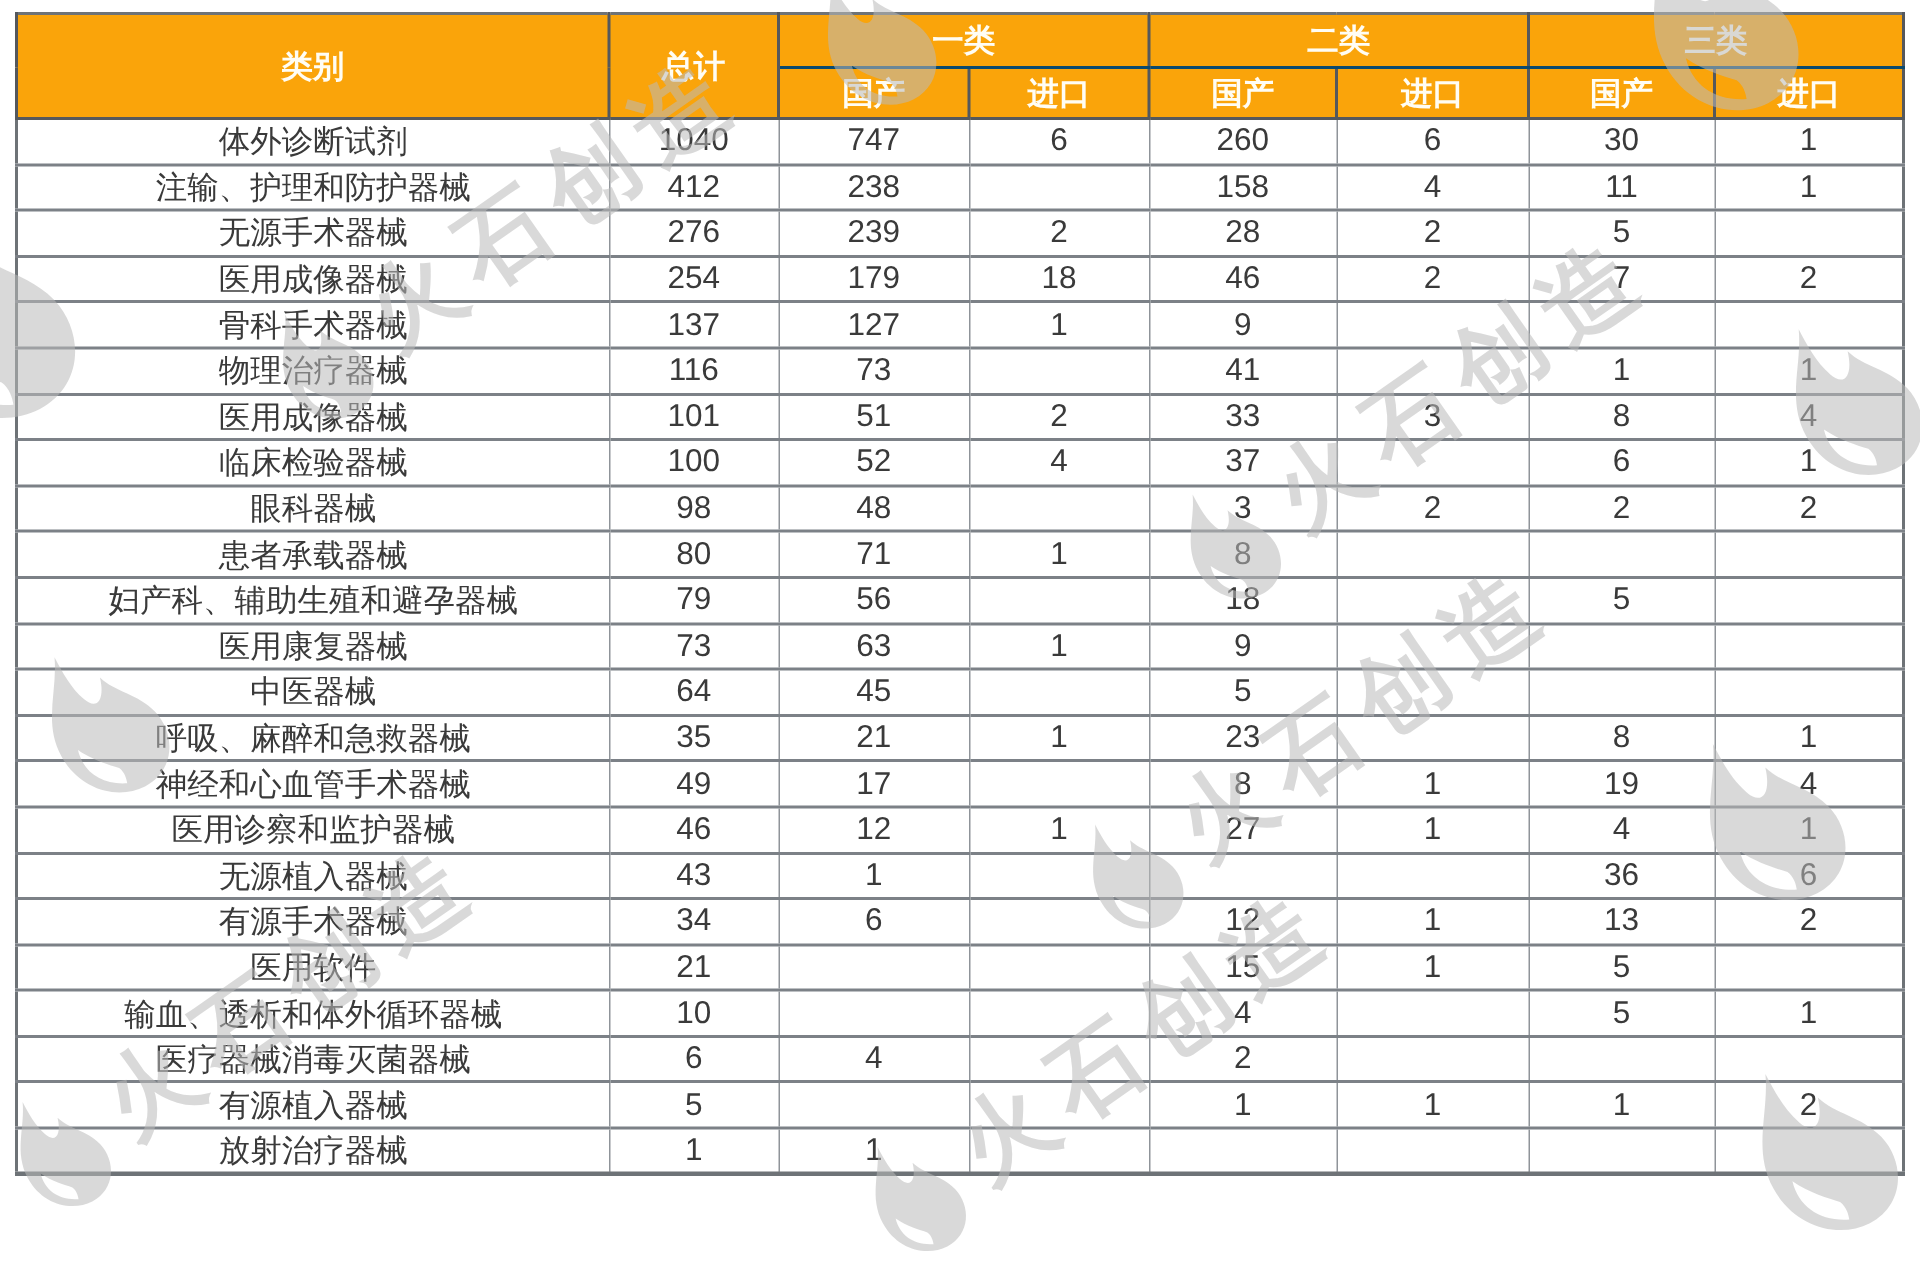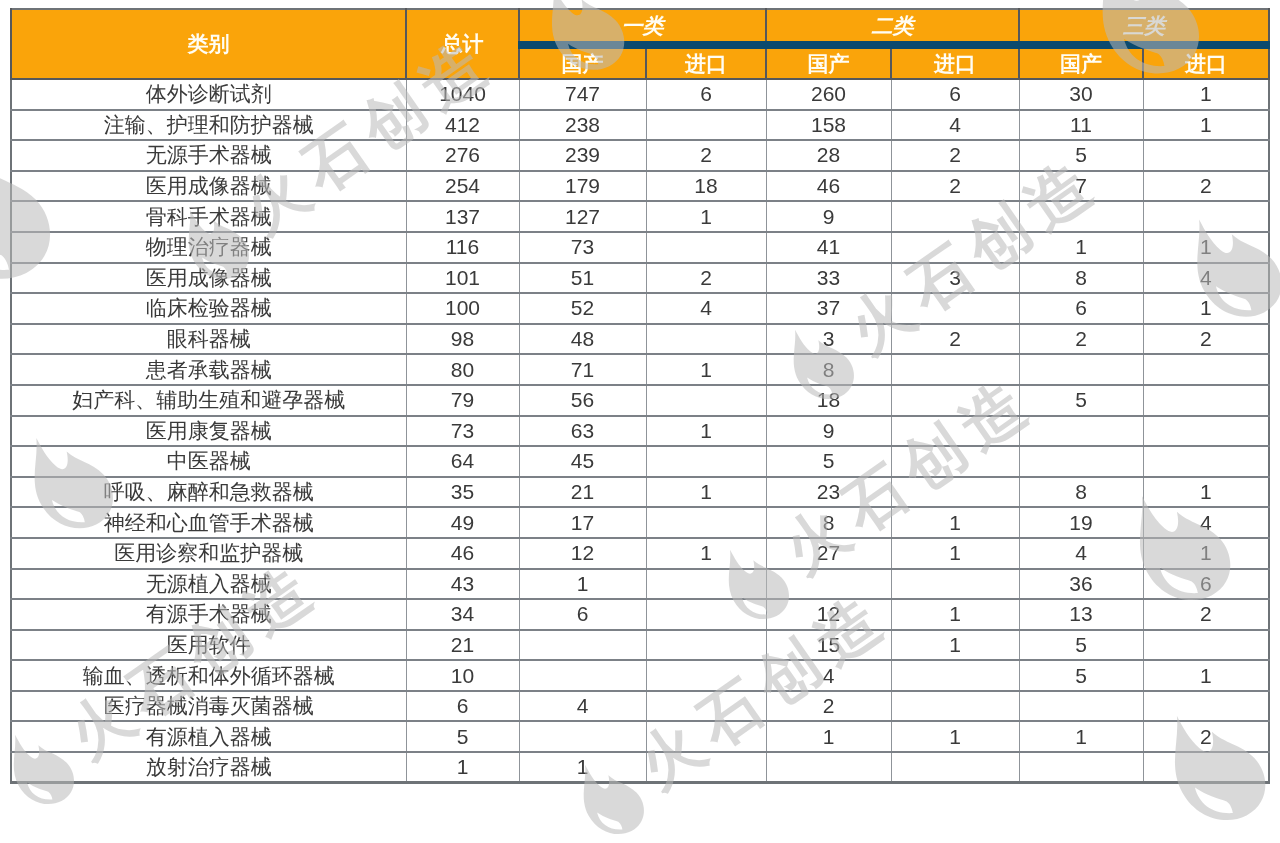--- a/index.html
+++ b/index.html
@@ -22,21 +22,21 @@
     background:#faa40a;
     color:#fffdf4;
     font-size:21px; font-weight:bold;
     padding:0; text-align:center; vertical-align:middle;
     border-left:2px solid #55585c;
     border-right:2px solid #55585c;
     border-bottom:2px solid #55585c;
   }
   thead tr.r1 th { height:36px; }
   thead tr.r2 th { height:34px; }
-  thead th.cls { border-bottom:8px solid #0c4a6e;font-style:italic; }
+  thead th.cls { border-bottom:2px solid #0c4a6e; }
   thead th.span2 { height:70px; }
   tbody td {
     height:30.6px; padding:0 4px;
     font-size:21px; color:#3a3a3a;
     text-align:center; vertical-align:middle;
     border-left:1.5px solid #8f9499;
     border-right:1.5px solid #8f9499;
     border-top:2px solid #7c8187;
     border-bottom:2px solid #7c8187;
     background:transparent;

